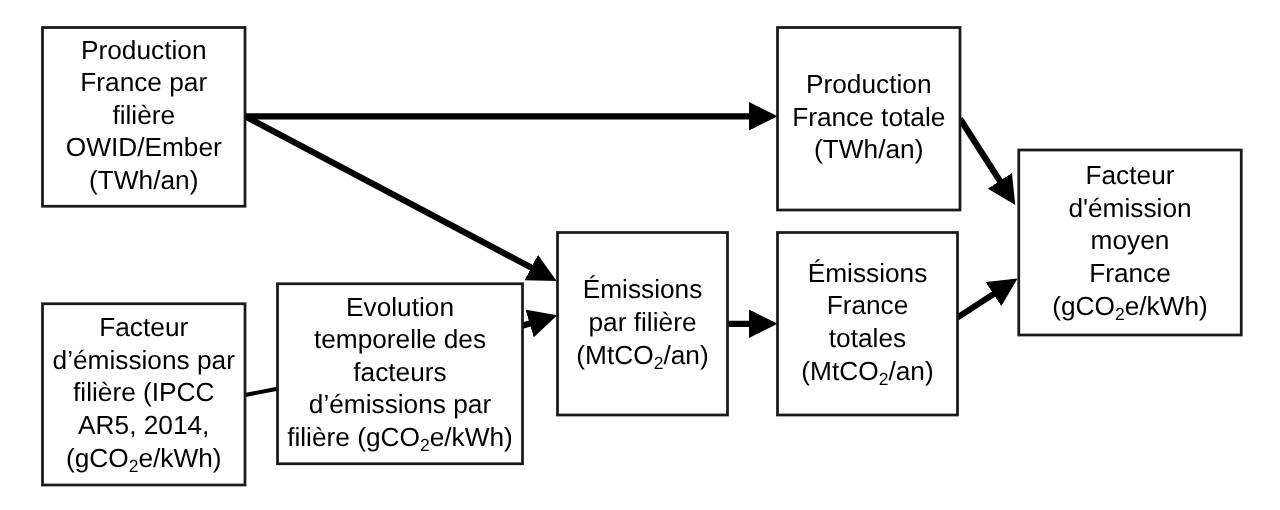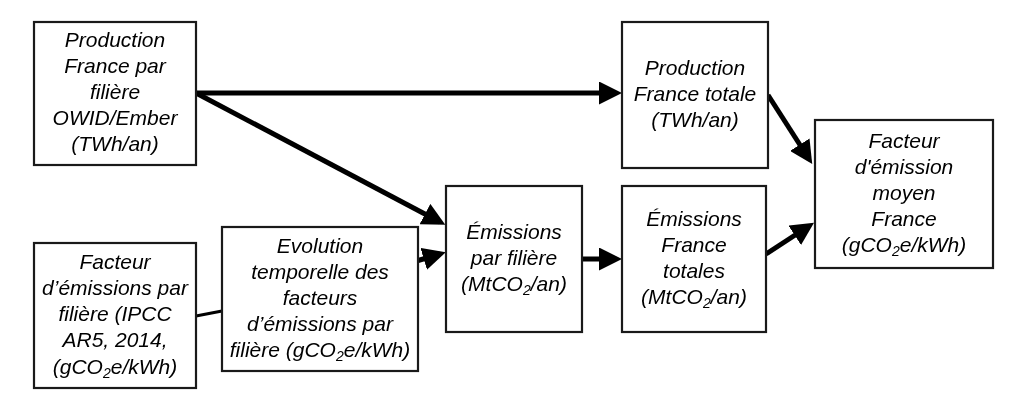--- a/index.html
+++ b/index.html
@@ -11,21 +11,20 @@
     width: 1024px;
     height: 408px;
     font-family: "Liberation Sans", sans-serif;
     overflow: hidden;
   }
   #diagram-root {
     position: relative;
     width: 1024px;
     height: 408px;
     background: #ffffff;
-    font-style: italic;
   }
   svg.flow {
     position: absolute;
     top: 0;
     left: 0;
     width: 1024px;
     height: 408px;
   }
   .node-rect {
     fill: #ffffff;

